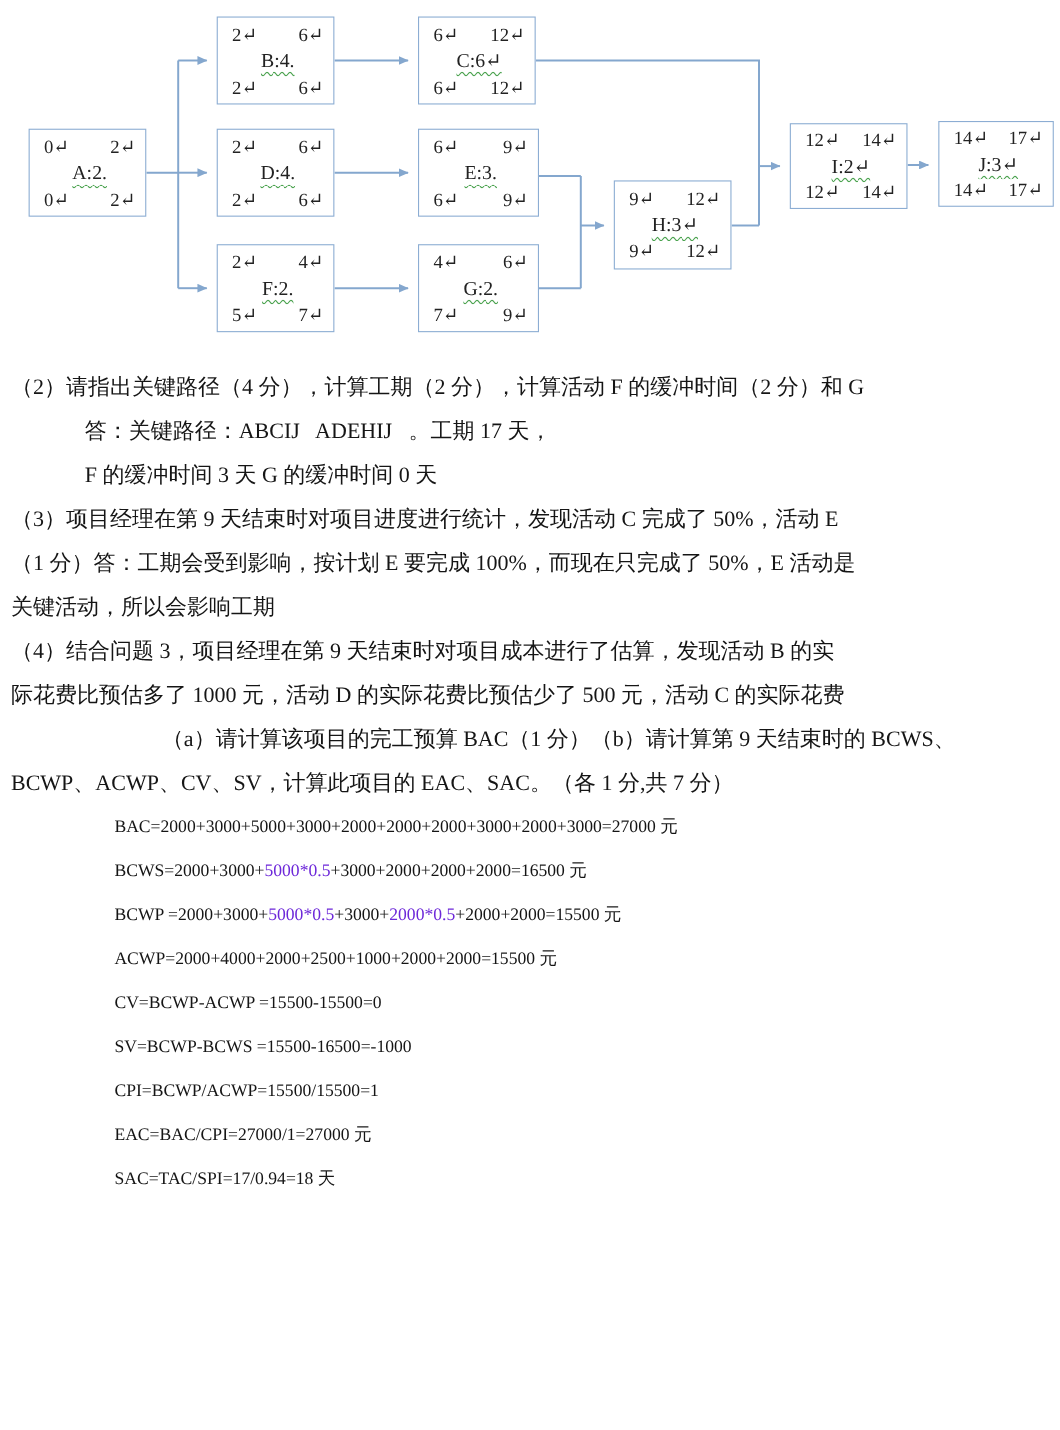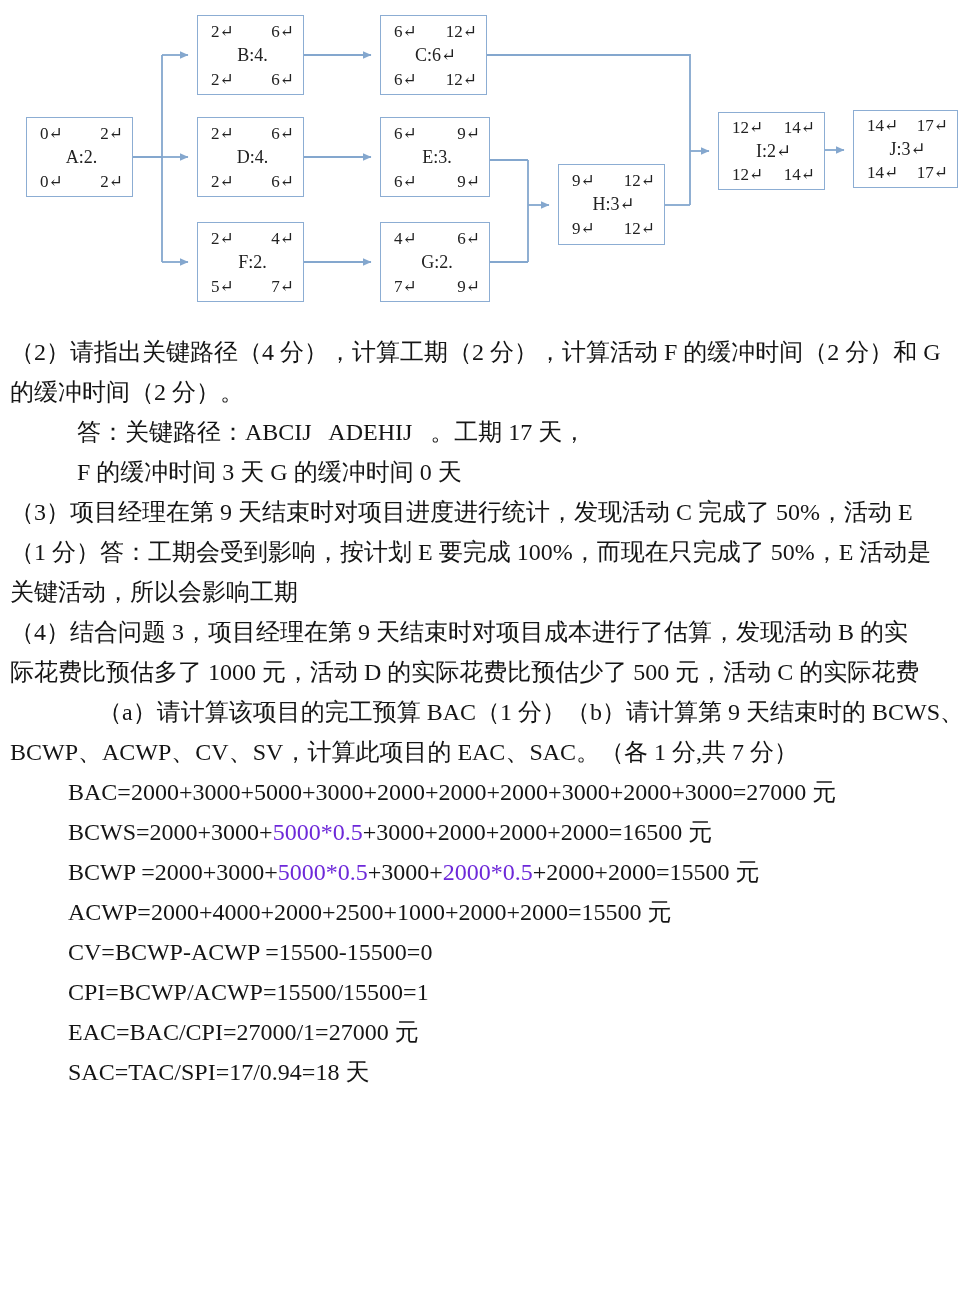--- a/index.html
+++ b/index.html
@@ -10,39 +10,39 @@
   .diagram{position:absolute;left:0;top:0;width:964px;height:330px;}
   .connectors{position:absolute;left:0;top:0;pointer-events:none;}
   .node{position:absolute;background:#fff;border:1.6px solid #8cadd3;box-sizing:border-box;
         display:grid;grid-template-columns:1fr 1fr;grid-template-rows:1fr 1fr 1fr;
         align-items:center;padding:3px 9px 3px 13px;
         font-size:17px;line-height:1;color:#222;
         font-family:"Liberation Serif","DejaVu Serif","DejaVu Sans",serif;}
   .node .es,.node .ls{justify-self:start;}
   .node .ef,.node .lf{justify-self:end;}
   .node .lbl{grid-column:1/3;justify-self:center;font-size:18px;
-             text-decoration-style:wavy;
+             text-decoration:underline;text-decoration-style:wavy;
              text-decoration-color:#4aa24e;text-decoration-thickness:1px;text-underline-offset:4px;}
   .node-a{left:26px;top:117px;width:107px;height:80px;}
   .node-b{left:197px;top:15px;width:107px;height:80px;}
   .node-c{left:380px;top:15px;width:107px;height:80px;}
   .node-d{left:197px;top:117px;width:107px;height:80px;}
   .node-e{left:380px;top:117px;width:110px;height:80px;}
   .node-f{left:197px;top:222px;width:107px;height:80px;}
   .node-g{left:380px;top:222px;width:110px;height:80px;}
   .node-h{left:558px;top:164px;width:107px;height:81px;}
   .node-i{left:718px;top:112px;width:107px;height:78px;}
   .node-j{left:853px;top:110px;width:105px;height:78px;}
 
   
   .textblock{position:absolute;left:0;top:330px;width:964px;padding-top:2px;}
-  .ln{margin:0;height:40px;line-height:40px;font-size:24px;white-space:pre;padding-left:10px;}
+  .ln{margin:0;height:40px;line-height:40px;font-size:20px;white-space:pre;padding-left:10px;}
   .ln.ind-ans{padding-left:77px;}
-  .ln.ind-a{padding-left:98px;}
-  .ln.formula{padding-left:68px;font-size:24px;}
+  .ln.ind-a{padding-left:52px;text-align:center;}
+  .ln.formula{padding-left:104px;font-size:16px;}
   .red{color:#6d28d9;}
 </style>
 </head>
 <body>
 
 <div class="page">
 
   <div class="diagram">
     <svg class="connectors" width="964" height="330" viewBox="0 0 964 330">
       <defs>
@@ -134,34 +134,34 @@
       <span class="es">14↵</span>
       <span class="ef">17↵</span>
       <span class="lbl">J:3↵</span>
       <span class="ls">14↵</span>
       <span class="lf">17↵</span>
     </div>
   </div>
 
   <div class="textblock">
     <p class="ln">（2）请指出关键路径（4 分），计算工期（2 分），计算活动 F 的缓冲时间（2 分）和 G</p>
-    <p class="ln">的缓冲时间（2 分）。</p>
     <p class="ln ind-ans">答：关键路径：ABCIJ   ADEHIJ   。工期 17 天，</p>
     <p class="ln ind-ans">F 的缓冲时间 3 天 G 的缓冲时间 0 天</p>
     <p class="ln">（3）项目经理在第 9 天结束时对项目进度进行统计，发现活动 C 完成了 50%，活动 E</p>
     <p class="ln">（1 分）答：工期会受到影响，按计划 E 要完成 100%，而现在只完成了 50%，E 活动是</p>
     <p class="ln">关键活动，所以会影响工期</p>
     <p class="ln">（4）结合问题 3，项目经理在第 9 天结束时对项目成本进行了估算，发现活动 B 的实</p>
     <p class="ln">际花费比预估多了 1000 元，活动 D 的实际花费比预估少了 500 元，活动 C 的实际花费</p>
     <p class="ln ind-a">（a）请计算该项目的完工预算 BAC（1 分）（b）请计算第 9 天结束时的 BCWS、</p>
     <p class="ln">BCWP、ACWP、CV、SV，计算此项目的 EAC、SAC。（各 1 分,共 7 分）</p>
 
     <p class="ln formula">BAC=2000+3000+5000+3000+2000+2000+2000+3000+2000+3000=27000 元</p>
     <p class="ln formula"><span>BCWS=2000+3000+</span><span class="red">5000*0.5</span><span>+3000+2000+2000+2000=16500 元</span></p>
     <p class="ln formula"><span>BCWP =2000+3000+</span><span class="red">5000*0.5</span><span>+3000+</span><span class="red">2000*0.5</span><span>+2000+2000=15500 元</span></p>
     <p class="ln formula">ACWP=2000+4000+2000+2500+1000+2000+2000=15500 元</p>
     <p class="ln formula">CV=BCWP-ACWP =15500-15500=0</p>
+    <p class="ln formula">SV=BCWP-BCWS =15500-16500=-1000</p>
     <p class="ln formula">CPI=BCWP/ACWP=15500/15500=1</p>
     <p class="ln formula">EAC=BAC/CPI=27000/1=27000 元</p>
     <p class="ln formula">SAC=TAC/SPI=17/0.94=18 天</p>
   </div>
 
 </div>
 
 </body></html>

